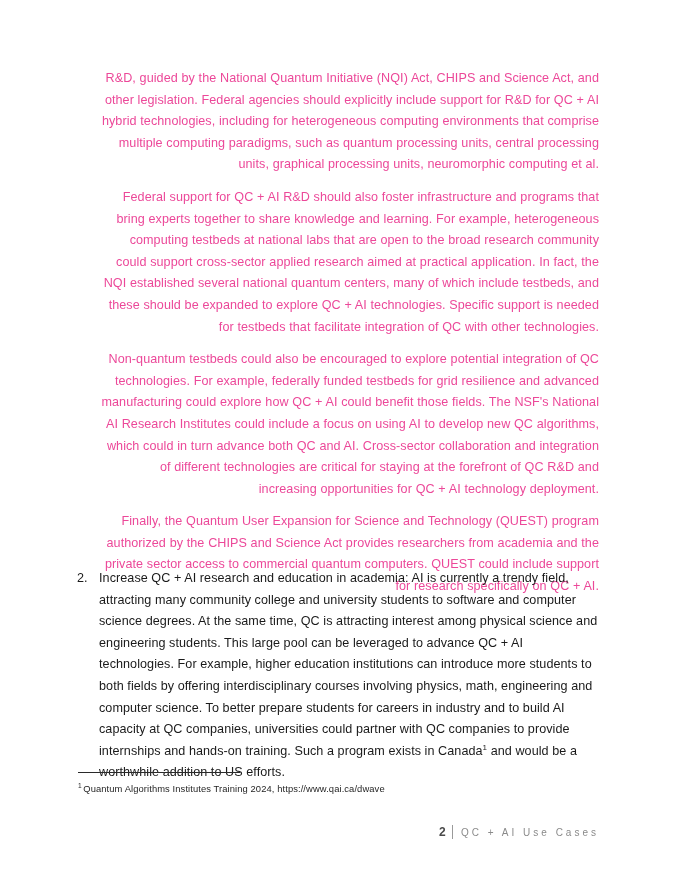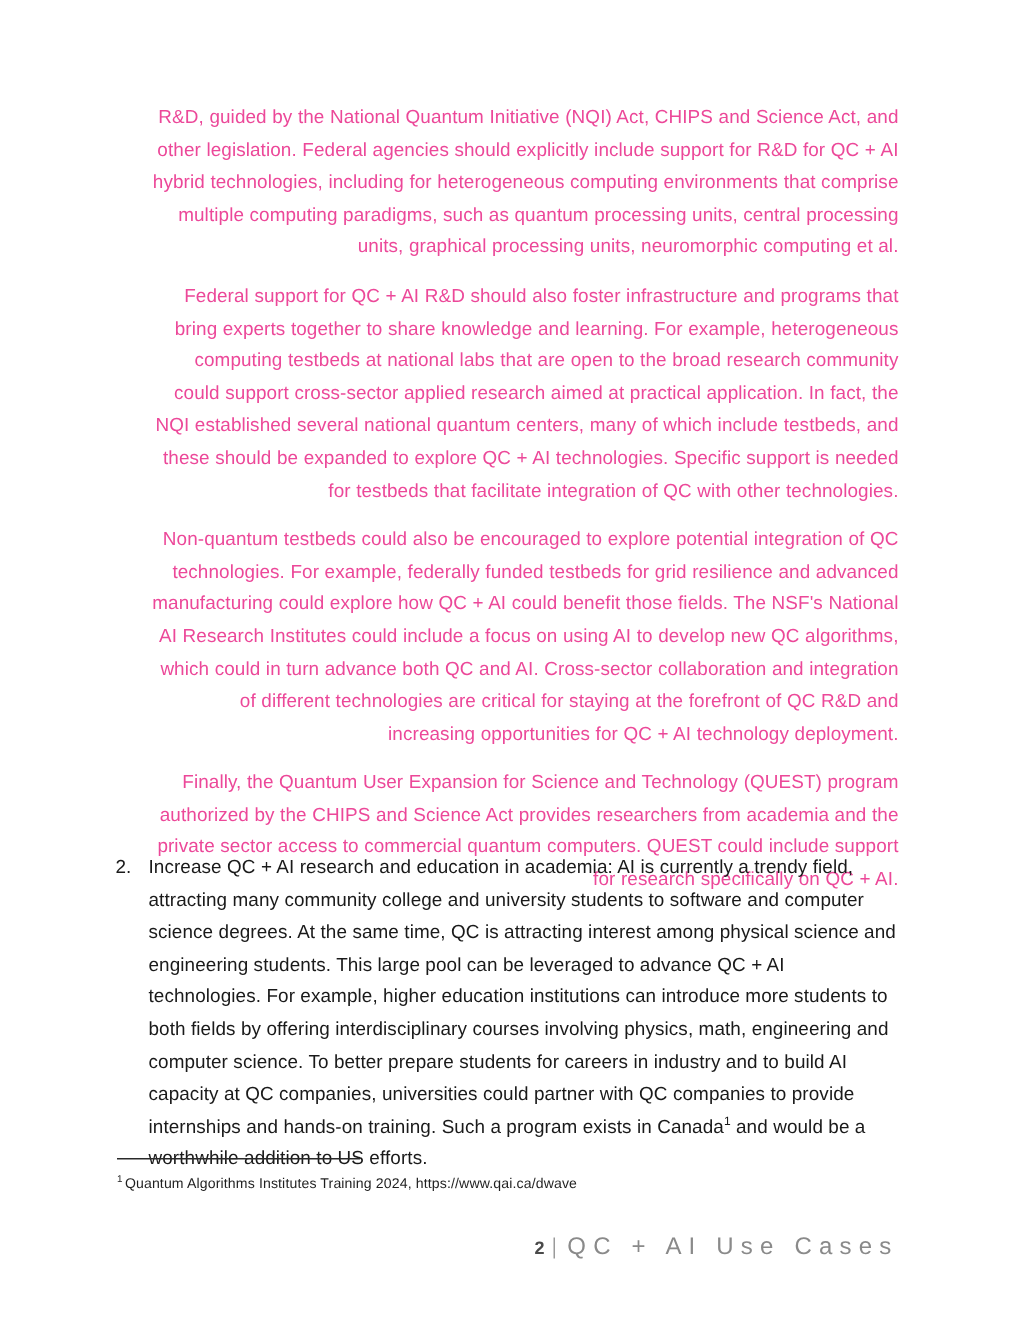--- a/index.html
+++ b/index.html
@@ -116,21 +116,21 @@
     color: #4a4a4a;
     padding-right: 6px;
     letter-spacing: 0.02em;
   }
   .footer-sep {
     width: 1px;
     height: 14px;
     background: #9a9a9a;
   }
   .footer-title {
-    font-size: 16px;
+    font-size: 10px;
     color: #8a8a8a;
     letter-spacing: 0.30em;
     padding-left: 8px;
     white-space: nowrap;
     text-align: center;
   }
 </style>
 </head>
 <body>
 

